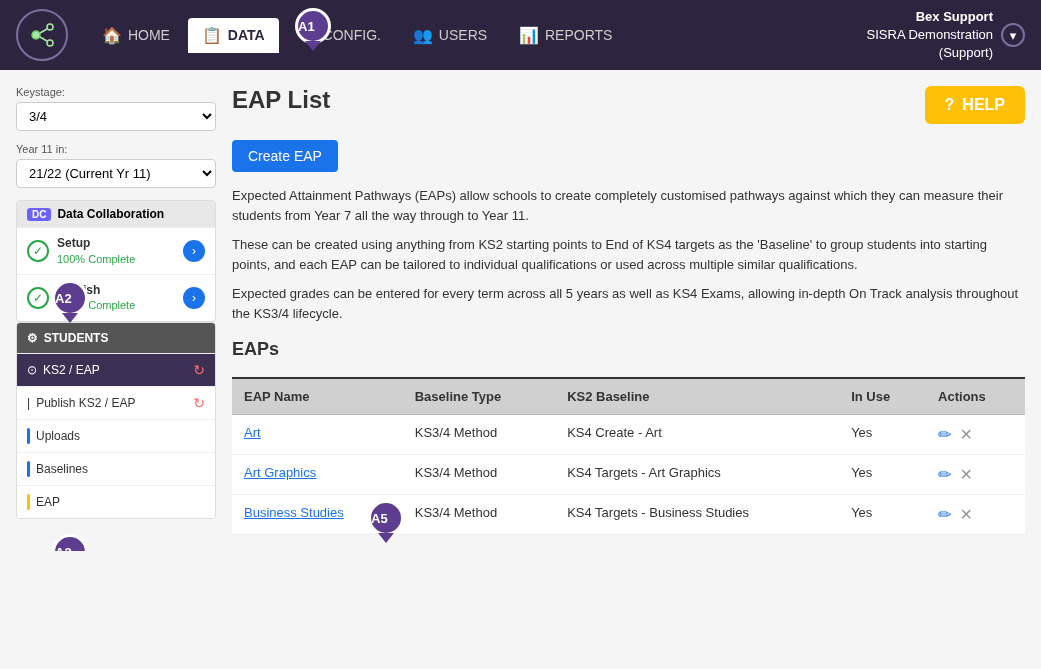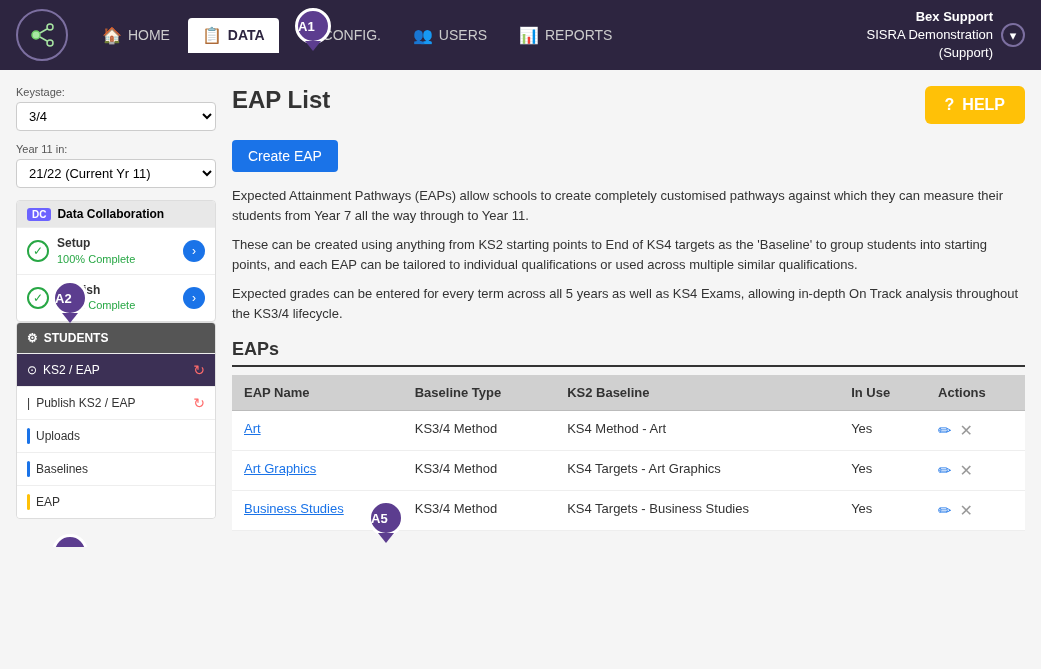--- a/index.html
+++ b/index.html
@@ -208,22 +208,22 @@
       display: inline-block;
     }
     .description { margin-bottom: 10px; line-height: 1.5; color: #333; font-size: 13px; }
     .link-text { color: #1a73e8; text-decoration: underline; cursor: pointer; }
 
     
     .eaps-section { margin-top: 16px; }
     .eaps-title {
       font-size: 18px; font-weight: bold; color: #333;
       border-bottom: 2px solid #333;
-      padding-bottom: 5px;
-      margin-bottom: 8px;
+      padding-bottom: 17px;
+      margin-bottom: 0;
       display: flex; align-items: center; gap: 8px;
     }
     .table-container { margin-top: 0; }
     table {
       width: 100%;
       border-collapse: collapse;
       background: #fff;
     }
     thead tr { background: #d0d0d0; }
     thead th {
@@ -425,21 +425,21 @@
                 <th>Baseline Type</th>
                 <th>KS2 Baseline</th>
                 <th>In Use</th>
                 <th>Actions</th>
               </tr>
             </thead>
             <tbody id="eaps-tbody">
             <tr>
       <td><a class="td-link">Art</a></td>
       <td>KS3/4 Method</td>
-      <td>KS4 Method - Art</td>
+      <td>KS4 Create - Art</td>
       <td>Yes</td>
       <td>
         <div class="action-icons">
           <span class="edit-icon">✏</span>
           <span class="delete-icon">✕</span>
         </div>
       </td>
     </tr>
                 <tr>
       <td><a class="td-link">Art Graphics</a></td>

